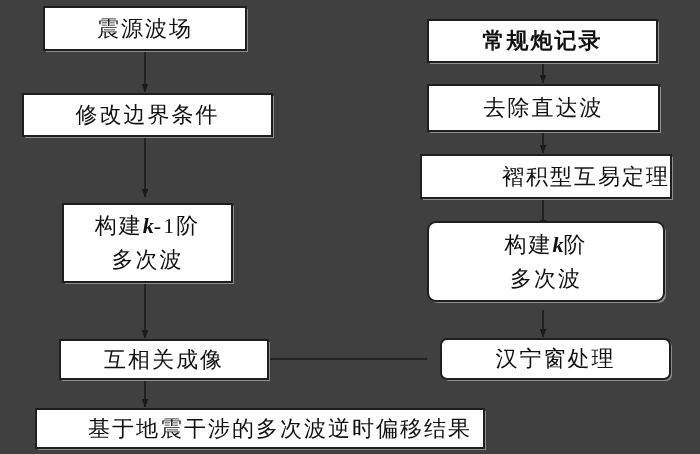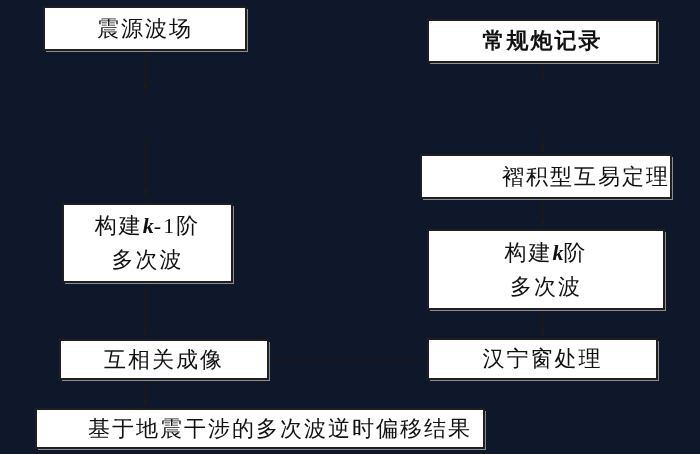--- a/index.html
+++ b/index.html
@@ -4,21 +4,21 @@
 <style>
   html, body {
     margin: 0;
     padding: 0;
     background: #ffffff;
   }
   .canvas {
     position: relative;
     width: 700px;
     height: 454px;
-    background: #0f172a;
+    background: #404040;
     font-family: "Liberation Serif", "DejaVu Serif", serif;
     overflow: hidden;
   }
   .node {
     position: absolute;
     box-sizing: border-box;
     border: 2px solid #1f1f1f;
     box-shadow: 2px 2px 0 -1px #8e8e8e;
     background: #ffffff;
     color: #111111;
@@ -72,45 +72,51 @@
     <line x1="543" y1="132" x2="543" y2="153" marker-end="url(#ah)"></line>
     <line x1="543" y1="199" x2="543" y2="228" marker-end="url(#ah)"></line>
     <line x1="543" y1="310" x2="543" y2="337" marker-end="url(#ah)"></line>
     <line x1="427" y1="359" x2="261" y2="359" marker-end="url(#ah)"></line>
   </svg>
 
   <div class="node" style="left:43px; top:6px; width:204px; height:45px;">
     <span class="line">震源波场</span>
   </div>
 
+  <div class="node" style="left:22px; top:93px; width:251px; height:44px;">
+    <span class="line">修改边界条件</span>
+  </div>
 
   <div class="node" style="left:62px; top:203px; width:171px; height:80px;">
     <span class="line"><span>构建</span><i>k</i><span>-1阶</span></span>
     <span class="line">多次波</span>
   </div>
 
   <div class="node" style="left:49px; top:339px; width:210px; height:41px;margin-left:10px;">
     <span class="line">互相关成像</span>
   </div>
 
   <div class="node" style="left:35px; top:408px; width:450px; height:41px;padding-left:40px;">
     <span class="line">基于地震干涉的多次波逆时偏移结果</span>
   </div>
 
   <div class="node" style="left:427px; top:19px; width:231px; height:44px;font-weight:bold;">
     <span class="line">常规炮记录</span>
   </div>
 
+  <div class="node" style="left:427px; top:84px; width:233px; height:48px;">
+    <span class="line">去除直达波</span>
+  </div>
 
   <div class="node" style="left:420px; top:154px; width:252px; height:45px;align-items:flex-end;">
     <span class="line">褶积型互易定理</span>
   </div>
 
-  <div class="node" style="left:427px; top:229px; width:238px; height:81px;">
+  <div class="node" style="left:427px; top:221px; width:238px; height:81px;border-radius:9px;">
     <span class="line"><span>构建</span><i>k</i><span>阶</span></span>
     <span class="line">多次波</span>
   </div>
 
-  <div class="node" style="left:427px; top:338px; width:231px; height:42px;">
+  <div class="node" style="left:440px; top:338px; width:231px; height:42px;border-radius:7px;">
     <span class="line">汉宁窗处理</span>
   </div>
 
 </div>
 
 </body></html>

